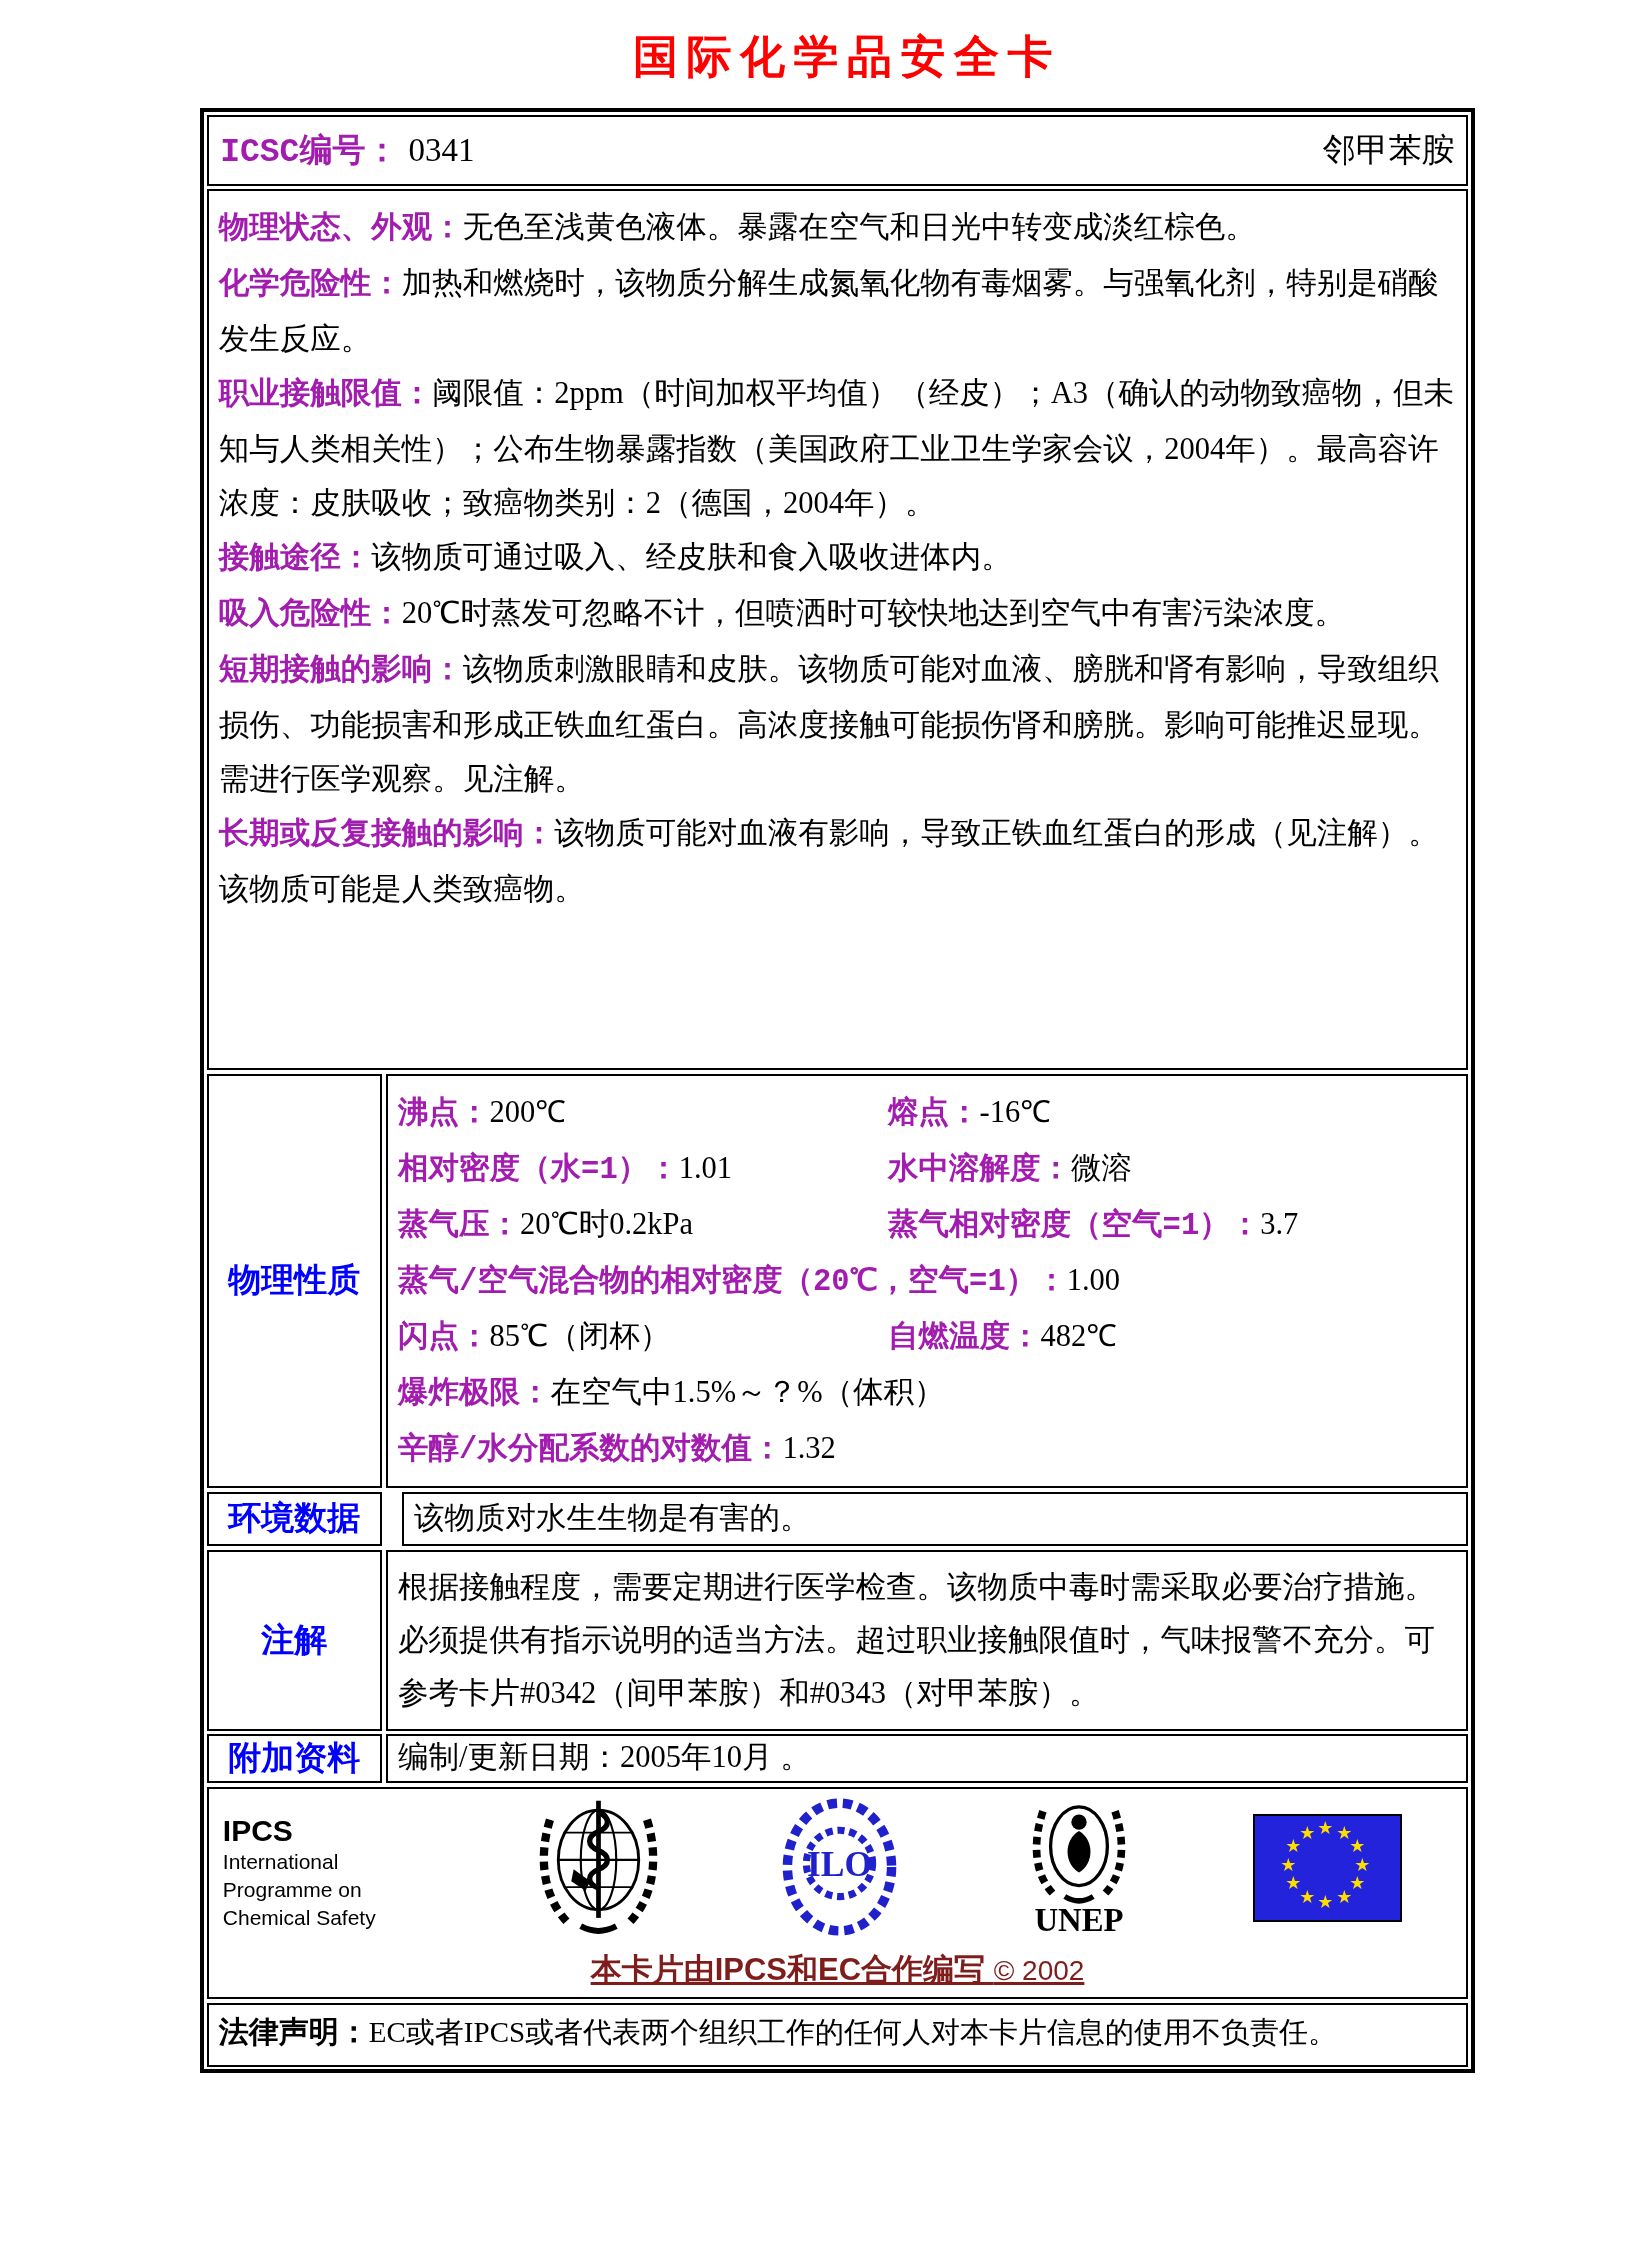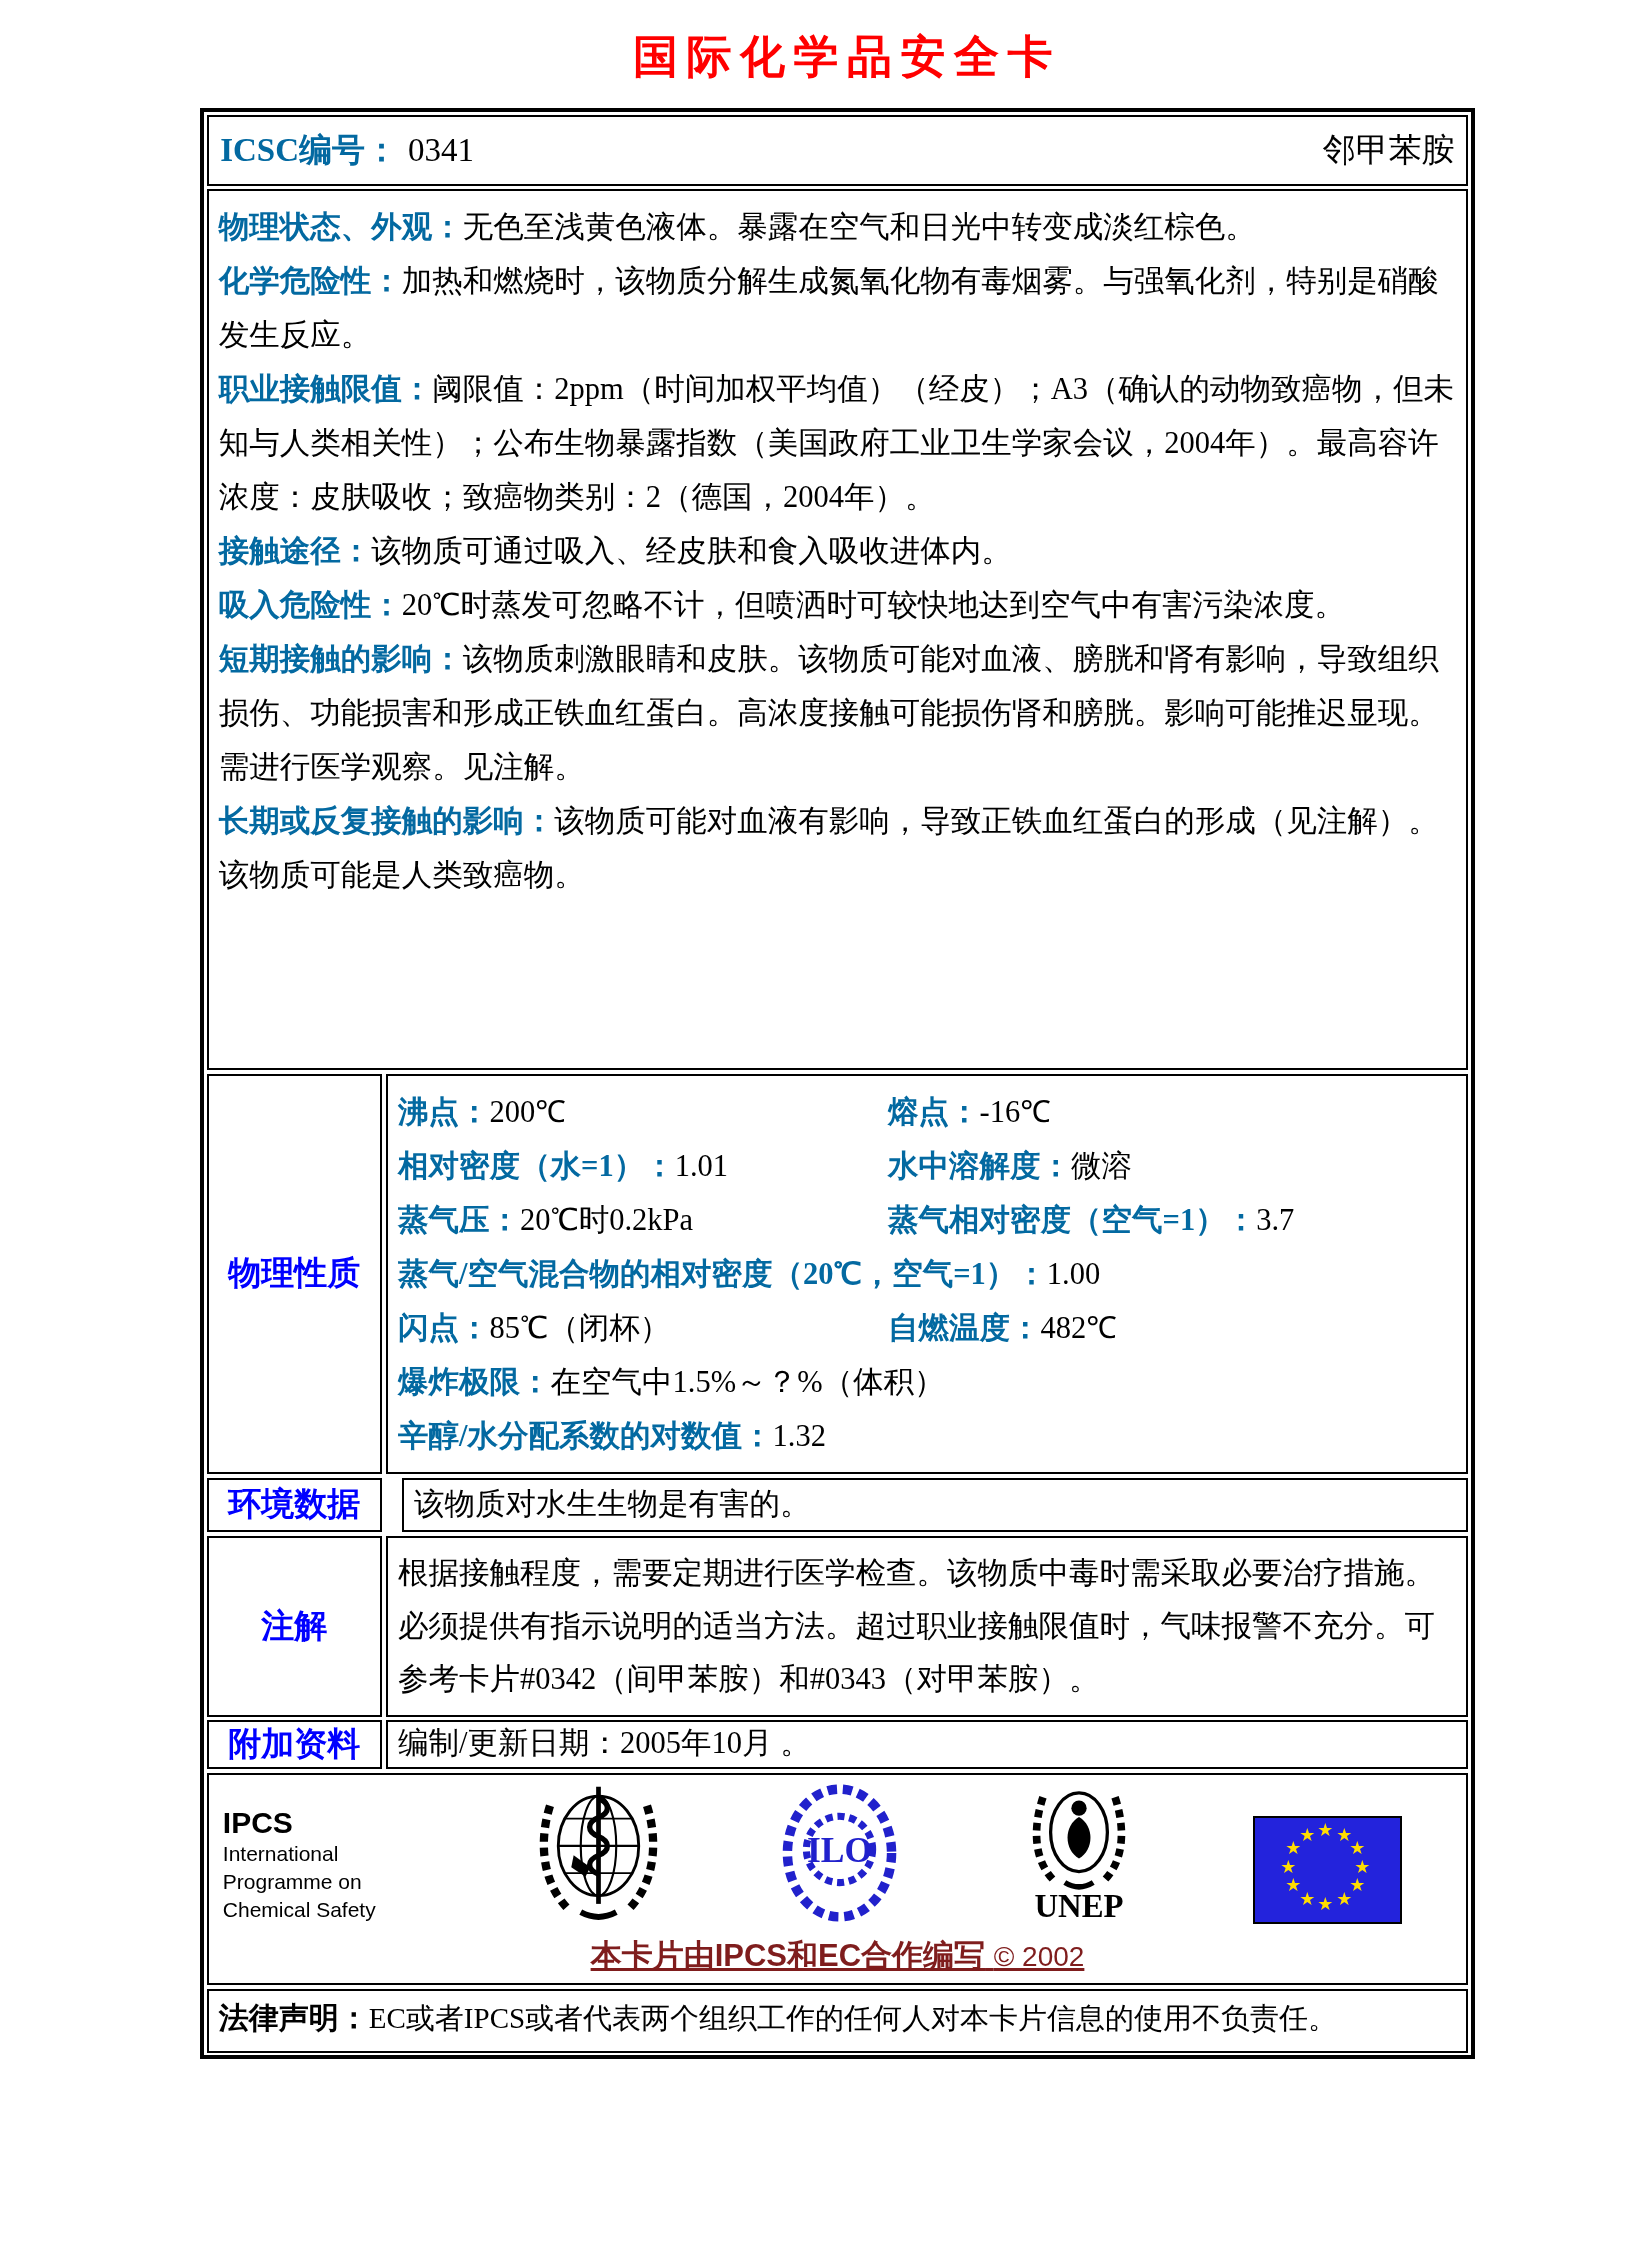--- a/index.html
+++ b/index.html
@@ -19,43 +19,43 @@
   }
   .row { display:flex; gap:4.3px; }
   .cell { border:2.1px solid #000; background:#fff; box-sizing:border-box; }
   .label-cell {
     flex:0 0 175px; display:flex; align-items:center; justify-content:center;
     font-family:"Liberation Sans", sans-serif; font-weight:bold;
     color:#0000ff; font-size:33px; text-align:center;
   }
   .content-cell { flex:1; padding:9px 10px; font-size:30.5px; line-height:54px; }
   .blab {
-    color:#0369a1; font-weight:bold;
-    font-family:Liberation Serif, serif;
+    color:#a21caf; font-weight:bold;
+    font-family:Liberation Mono, monospace;
   }
   
   .header-cell {
     flex:1; display:flex; align-items:center; min-height:71px;
     padding:0 11.4px; font-size:33px;
   }
   .header-cell .icsc-num { margin-left:10px; }
   .header-cell .chem-name { margin-left:auto; }
   
   .important-cell { min-height:881px; }
   
   .physical-cell { min-height:355px; }
   .prow { white-space:nowrap; }
   .pcell-first { display:inline-block; width:490px; }
   
   .env-cell { min-height:45px; line-height:45px; padding-top:2.8px; padding-bottom:2.8px;margin-left:16px; }
   .notes-cell { min-height:136px; line-height:53px; }
   .addl-cell { min-height:38px; line-height:37px; padding-top:2.8px; padding-bottom:2.8px; }
   
   .logos-cell { flex:1; min-height:190px; padding:7px 14px; display:flex; flex-direction:column; }
-  .logos-row { display:flex; align-items:flex-end; justify-content:space-between; padding-right:50px; }
+  .logos-row { display:flex; align-items:flex-start; justify-content:space-between; padding-right:50px; }
   .ipcs-block { width:199px; font-family:"Liberation Sans", sans-serif; padding-top:18.5px; }
   .ipcs-title { font-size:30px; font-weight:bold; line-height:34px; }
   .ipcs-line { font-size:21px; line-height:28px; }
   .logo-box { height:142px; }
   .eu-flag {
     position:relative; width:145px; height:104px; background:#2323dc;
     border:2.1px solid #000; margin-top:18.5px; overflow:hidden;
   }
   .eu-star { position:absolute; color:#ffdd00; font-size:18px; line-height:18px; width:18.5px; text-align:center; }
   .caption-row {

